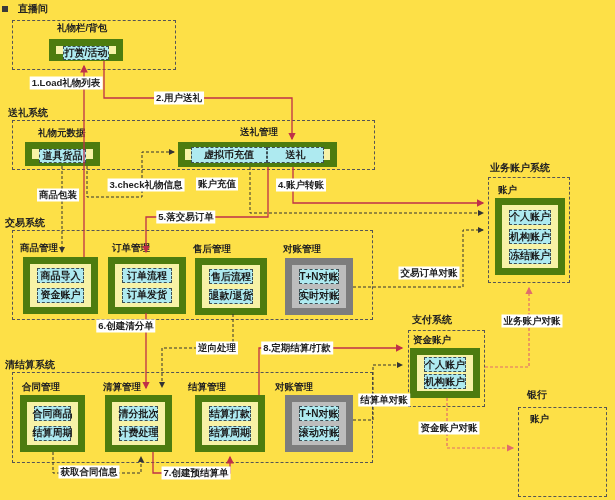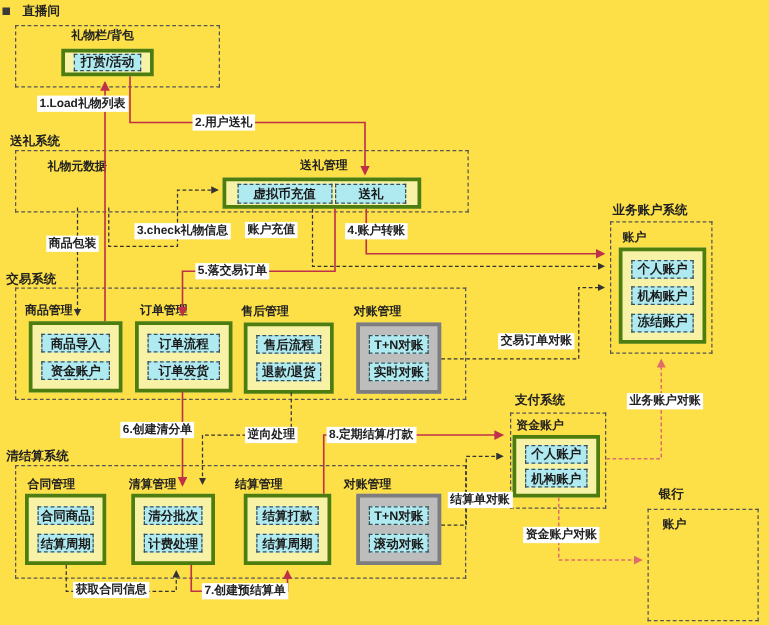--- a/index.html
+++ b/index.html
@@ -1,21 +1,21 @@
 <!DOCTYPE html>
 <html><head>
 <meta charset="utf-8">
 <style>
   html,body{margin:0;padding:0;background:#fff;}
   #canvas{position:relative;width:615px;height:500px;background:#fde047;overflow:hidden;
           font-family:"Liberation Sans","DejaVu Sans",sans-serif;color:#222;}
   .sys{position:absolute;border:1px dashed #555;background:transparent;box-sizing:border-box;z-index:1;}
   .slabel{position:absolute;font-size:10px;font-weight:bold;white-space:nowrap;z-index:1;}
   .btitle{position:absolute;font-size:9.5px;font-weight:bold;white-space:nowrap;z-index:1;}
-  .grp{position:absolute;background:#f7f2a6;border:3px solid #4d7c0f;box-sizing:border-box;
+  .grp{position:absolute;background:#f7f2a6;border:7px solid #4d7c0f;box-sizing:border-box;
        display:flex;flex-direction:column;justify-content:space-evenly;align-items:center;
        padding:0 7px;z-index:1;}
   .grp.gray{background:#bdbdbd;border-color:#7d7d7d;}
   .grp.row{flex-direction:row;justify-content:space-evenly;padding:0 6px;}
   .node{width:100%;height:15px;background:#aeeaf0;border:1px dashed #3c4f55;box-sizing:border-box;
         display:flex;align-items:center;justify-content:center;
         font-size:10px;font-weight:bold;white-space:nowrap;color:#1b1b1b;}
   .flabel{position:absolute;transform:translate(-50%,-50%);background:#fff;padding:0 2px;
           font-size:9.5px;font-weight:bold;white-space:nowrap;z-index:3;color:#222;}
   svg.wires{position:absolute;left:0;top:0;z-index:2;pointer-events:none;}
@@ -30,20 +30,23 @@
   <span class="slabel" style="left:18px;top:2px">直播间</span>
   <div class="sys" style="left:12px;top:20px;width:164px;height:50px"></div>
   <span class="btitle" style="left:57px;top:22px">礼物栏/背包</span>
   <div class="grp" style="left:49px;top:39px;width:74px;height:22px">
     <div class="node" style="height:14px">打赏/活动</div>
   </div>
 
   <span class="slabel" style="left:8px;top:106px">送礼系统</span>
   <div class="sys" style="left:12px;top:120px;width:363px;height:50px"></div>
   <span class="btitle" style="left:38px;top:127px">礼物元数据</span>
+  <div class="grp" style="left:25px;top:142px;width:75px;height:24px">
+    <div class="node" style="height:14px">道具货品</div>
+  </div>
   <span class="btitle" style="left:240px;top:126px">送礼管理</span>
   <div class="grp row" style="left:178px;top:142px;width:159px;height:25px">
     <div class="node" style="width:76px;height:16px">虚拟币充值</div>
     <div class="node" style="width:57px;height:16px">送礼</div>
   </div>
 
   <span class="slabel" style="left:5px;top:216px">交易系统</span>
   <div class="sys" style="left:12px;top:230px;width:361px;height:90px"></div>
 
   <span class="btitle" style="left:20px;top:242px">商品管理</span>
@@ -157,21 +160,21 @@
     </g>
   </svg>
 
   <span class="flabel" style="left:66px;top:83px">1.Load礼物列表</span>
   <span class="flabel" style="left:179px;top:98px">2.用户送礼</span>
   <span class="flabel" style="left:146px;top:185px">3.check礼物信息</span>
   <span class="flabel" style="left:217px;top:184px">账户充值</span>
   <span class="flabel" style="left:301px;top:185px">4.账户转账</span>
   <span class="flabel" style="left:186px;top:217px">5.落交易订单</span>
   <span class="flabel" style="left:58px;top:195px">商品包装</span>
-  <span class="flabel" style="left:126px;top:344px">6.创建清分单</span>
+  <span class="flabel" style="left:126px;top:326px">6.创建清分单</span>
   <span class="flabel" style="left:217px;top:348px">逆向处理</span>
   <span class="flabel" style="left:297px;top:348px">8.定期结算/打款</span>
   <span class="flabel" style="left:89px;top:472px">获取合同信息</span>
   <span class="flabel" style="left:196px;top:473px">7.创建预结算单</span>
   <span class="flabel" style="left:429px;top:273px">交易订单对账</span>
   <span class="flabel" style="left:384px;top:400px">结算单对账</span>
   <span class="flabel" style="left:532px;top:321px">业务账户对账</span>
   <span class="flabel" style="left:449px;top:428px">资金账户对账</span>
 
 </div>

